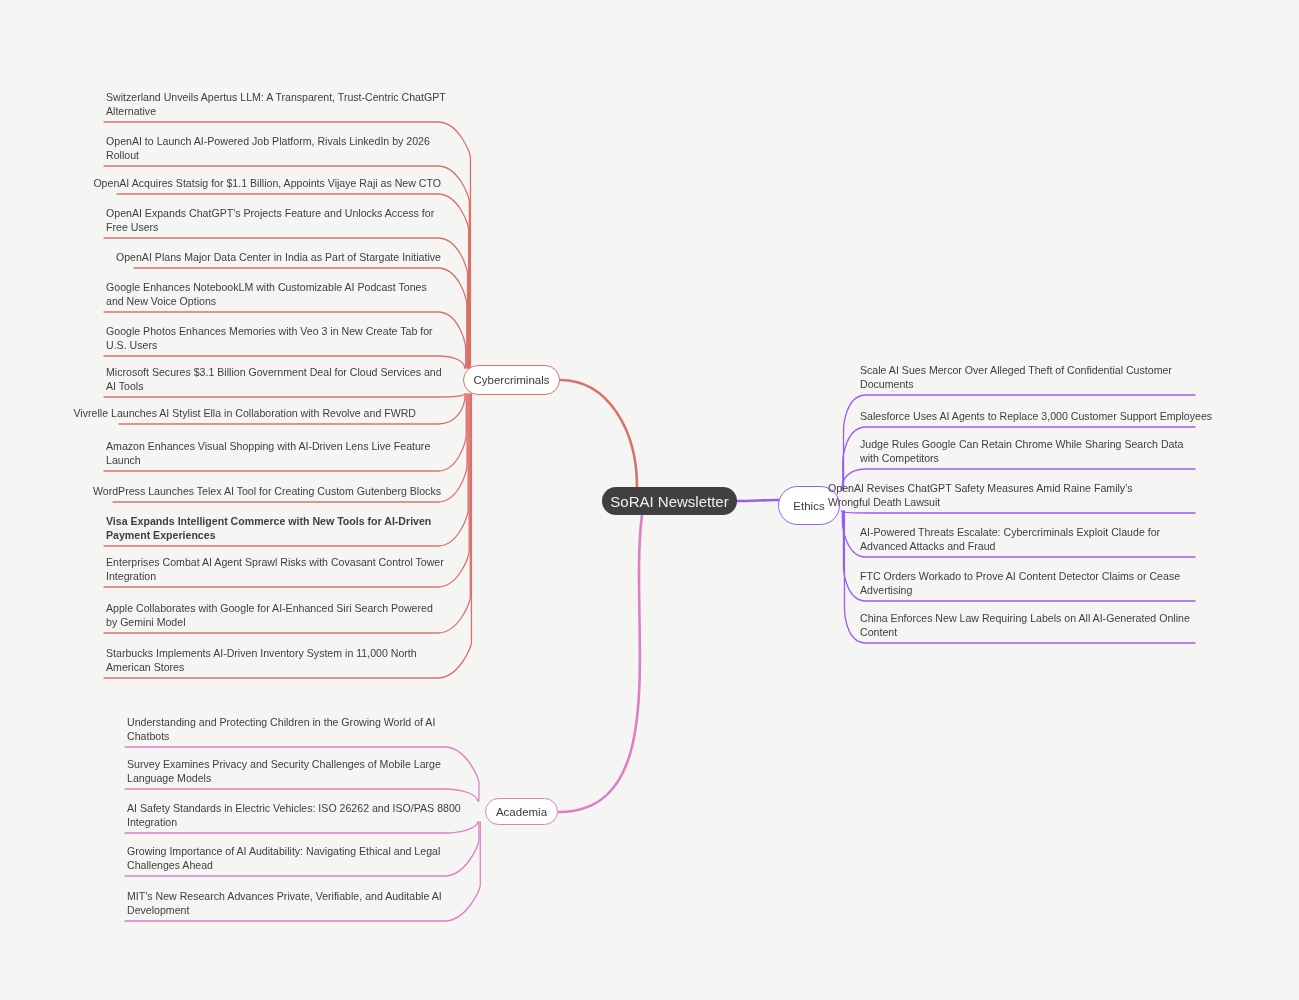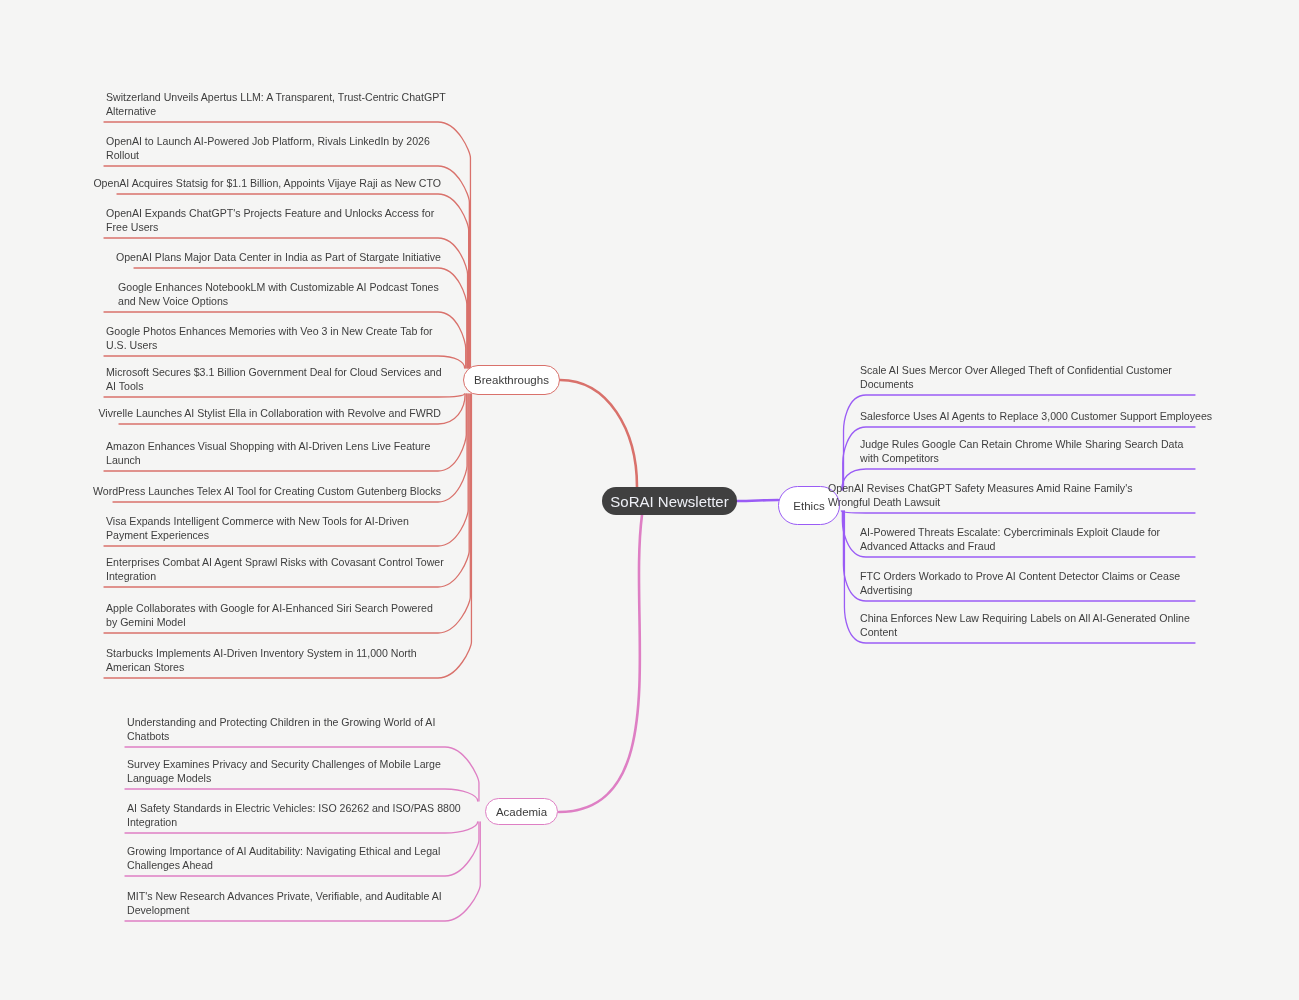--- a/index.html
+++ b/index.html
@@ -59,37 +59,37 @@
       <path d="M 1195 643 H 866 C 846 643, 844.432 613, 844.432 607 L 844.432 511" fill="none" stroke="#9a5cf5" stroke-width="1.3" stroke-linecap="round"></path>
       <path d="M 125 747 H 445 C 465 747, 478.95 777, 478.95 783 L 478.95 801" fill="none" stroke="#de7fc4" stroke-width="1.3" stroke-linecap="round"></path>
       <path d="M 125 789 H 445 C 463 789, 477.69 795, 477.69 801" fill="none" stroke="#de7fc4" stroke-width="1.3" stroke-linecap="round"></path>
       <path d="M 125 833 H 445 C 463 833, 477.63 827.5, 477.63 822" fill="none" stroke="#de7fc4" stroke-width="1.3" stroke-linecap="round"></path>
       <path d="M 125 876 H 445 C 465 876, 478.92 846, 478.92 840 L 478.92 822" fill="none" stroke="#de7fc4" stroke-width="1.3" stroke-linecap="round"></path>
       <path d="M 125 921 H 445 C 465 921, 480.27 891, 480.27 885 L 480.27 822" fill="none" stroke="#de7fc4" stroke-width="1.3" stroke-linecap="round"></path>
     </svg>
 
   <div class="pill" id="node-root">SoRAI Newsletter</div>
 
-  <div class="pill" id="node-breakthroughs">Breakthroughs</div>
+  <div class="pill" id="node-breakthroughs">Cybercriminals</div>
 
   <div class="pill" id="node-ethics">Ethics</div>
 
   <div class="pill" id="node-academia">Academia</div>
 <div class="item" style="bottom: 882px; left: 106px; width: 340px;">Switzerland Unveils Apertus LLM: A Transparent, Trust-Centric ChatGPT Alternative</div>
     <div class="item" style="bottom: 838px; left: 106px; width: 340px;">OpenAI to Launch AI-Powered Job Platform, Rivals LinkedIn by 2026 Rollout</div>
     <div class="item nowrap" style="bottom: 810px; right: 858px;">OpenAI Acquires Statsig for $1.1 Billion, Appoints Vijaye Raji as New CTO</div>
     <div class="item" style="bottom: 766px; left: 106px; width: 340px;">OpenAI Expands ChatGPT's Projects Feature and Unlocks Access for Free Users</div>
     <div class="item nowrap" style="bottom: 736px; right: 858px;">OpenAI Plans Major Data Center in India as Part of Stargate Initiative</div>
-    <div class="item" style="bottom: 692px; left: 118px; width: 340px;">Google Enhances NotebookLM with Customizable AI Podcast Tones and New Voice Options</div>
+    <div class="item" style="bottom: 692px; left: 106px; width: 340px;">Google Enhances NotebookLM with Customizable AI Podcast Tones and New Voice Options</div>
     <div class="item" style="bottom: 648px; left: 106px; width: 340px;">Google Photos Enhances Memories with Veo 3 in New Create Tab for U.S. Users</div>
     <div class="item" style="bottom: 607px; left: 106px; width: 340px;">Microsoft Secures $3.1 Billion Government Deal for Cloud Services and AI Tools</div>
-    <div class="item nowrap" style="bottom: 580px; right: 858px;">Vivrelle Launches AI Stylist Ella in Collaboration with Revolve and FWRD</div>
+    <div class="item nowrap" style="bottom: 580px; right: 883px;">Vivrelle Launches AI Stylist Ella in Collaboration with Revolve and FWRD</div>
     <div class="item" style="bottom: 533px; left: 106px; width: 340px;">Amazon Enhances Visual Shopping with AI-Driven Lens Live Feature Launch</div>
     <div class="item nowrap" style="bottom: 502px; right: 858px;">WordPress Launches Telex AI Tool for Creating Custom Gutenberg Blocks</div>
-    <div class="item" style="bottom: 458px; left: 106px; width: 340px;">Visa Expands Intelligent Commerce with New Tools for AI-Driven Payment Experiences</div>
+    <div class="item" style="bottom: 458px; left: 106px; width: 340px; font-weight: bold;">Visa Expands Intelligent Commerce with New Tools for AI-Driven Payment Experiences</div>
     <div class="item" style="bottom: 417px; left: 106px; width: 340px;">Enterprises Combat AI Agent Sprawl Risks with Covasant Control Tower Integration</div>
     <div class="item" style="bottom: 371px; left: 106px; width: 340px;">Apple Collaborates with Google for AI-Enhanced Siri Search Powered by Gemini Model</div>
     <div class="item" style="bottom: 326px; left: 106px; width: 340px;">Starbucks Implements AI-Driven Inventory System in 11,000 North American Stores</div>
     <div class="item" style="bottom: 609px; left: 860px; width: 338px;">Scale AI Sues Mercor Over Alleged Theft of Confidential Customer Documents</div>
     <div class="item nowrap" style="bottom: 577px; left: 860px;">Salesforce Uses AI Agents to Replace 3,000 Customer Support Employees</div>
     <div class="item" style="bottom: 535px; left: 860px; width: 338px;">Judge Rules Google Can Retain Chrome While Sharing Search Data with Competitors</div>
     <div class="item" style="bottom: 491px; left: 828px; width: 338px;">OpenAI Revises ChatGPT Safety Measures Amid Raine Family's Wrongful Death Lawsuit</div>
     <div class="item" style="bottom: 447px; left: 860px; width: 338px;">AI-Powered Threats Escalate: Cybercriminals Exploit Claude for Advanced Attacks and Fraud</div>
     <div class="item" style="bottom: 361px; left: 860px; width: 338px;">China Enforces New Law Requiring Labels on All AI-Generated Online Content</div>
     <div class="item" style="bottom: 403px; left: 860px; width: 338px;">FTC Orders Workado to Prove AI Content Detector Claims or Cease Advertising</div>

